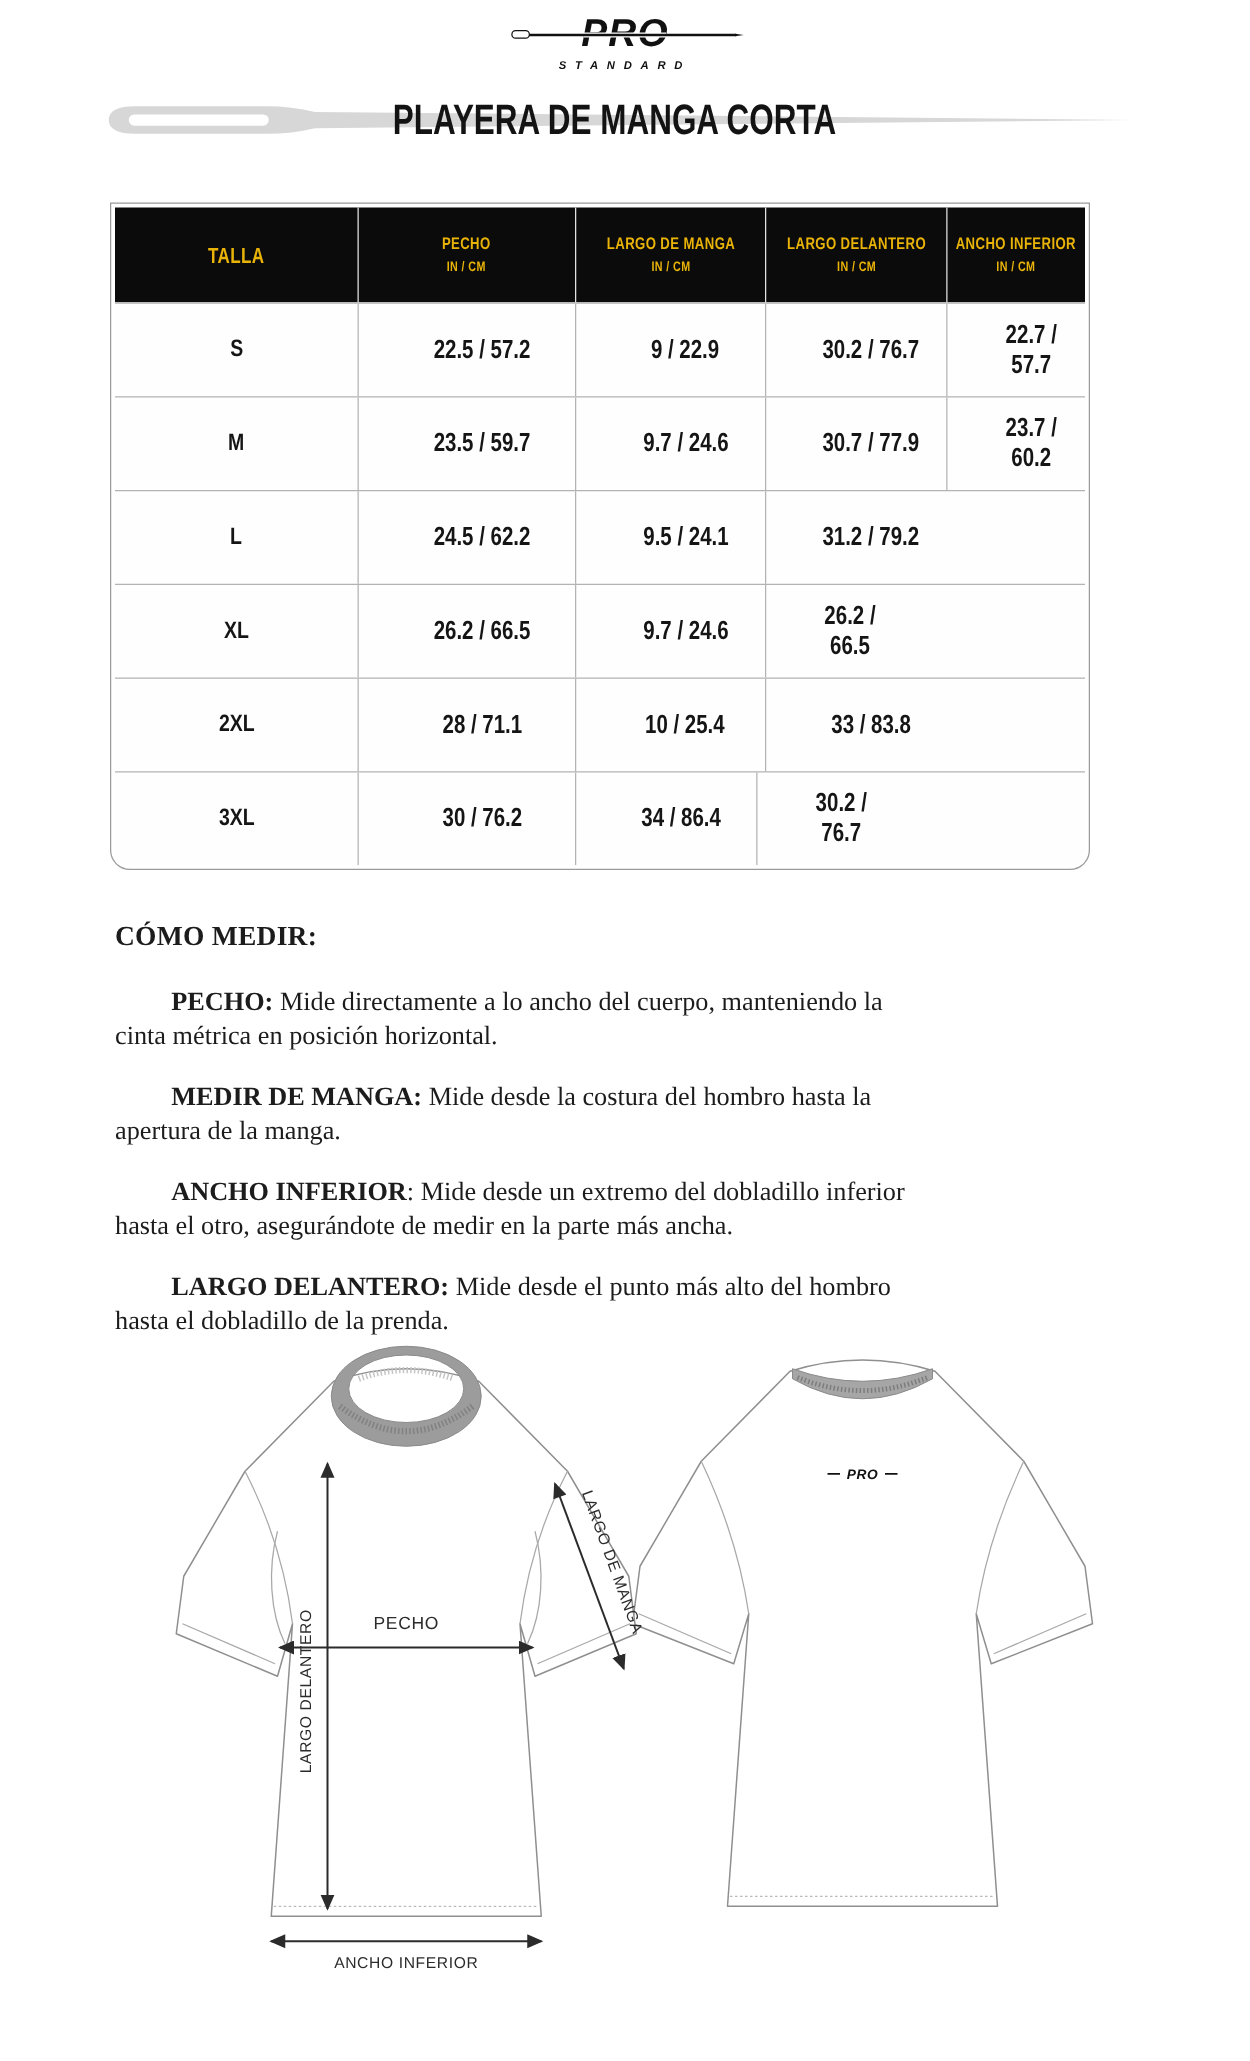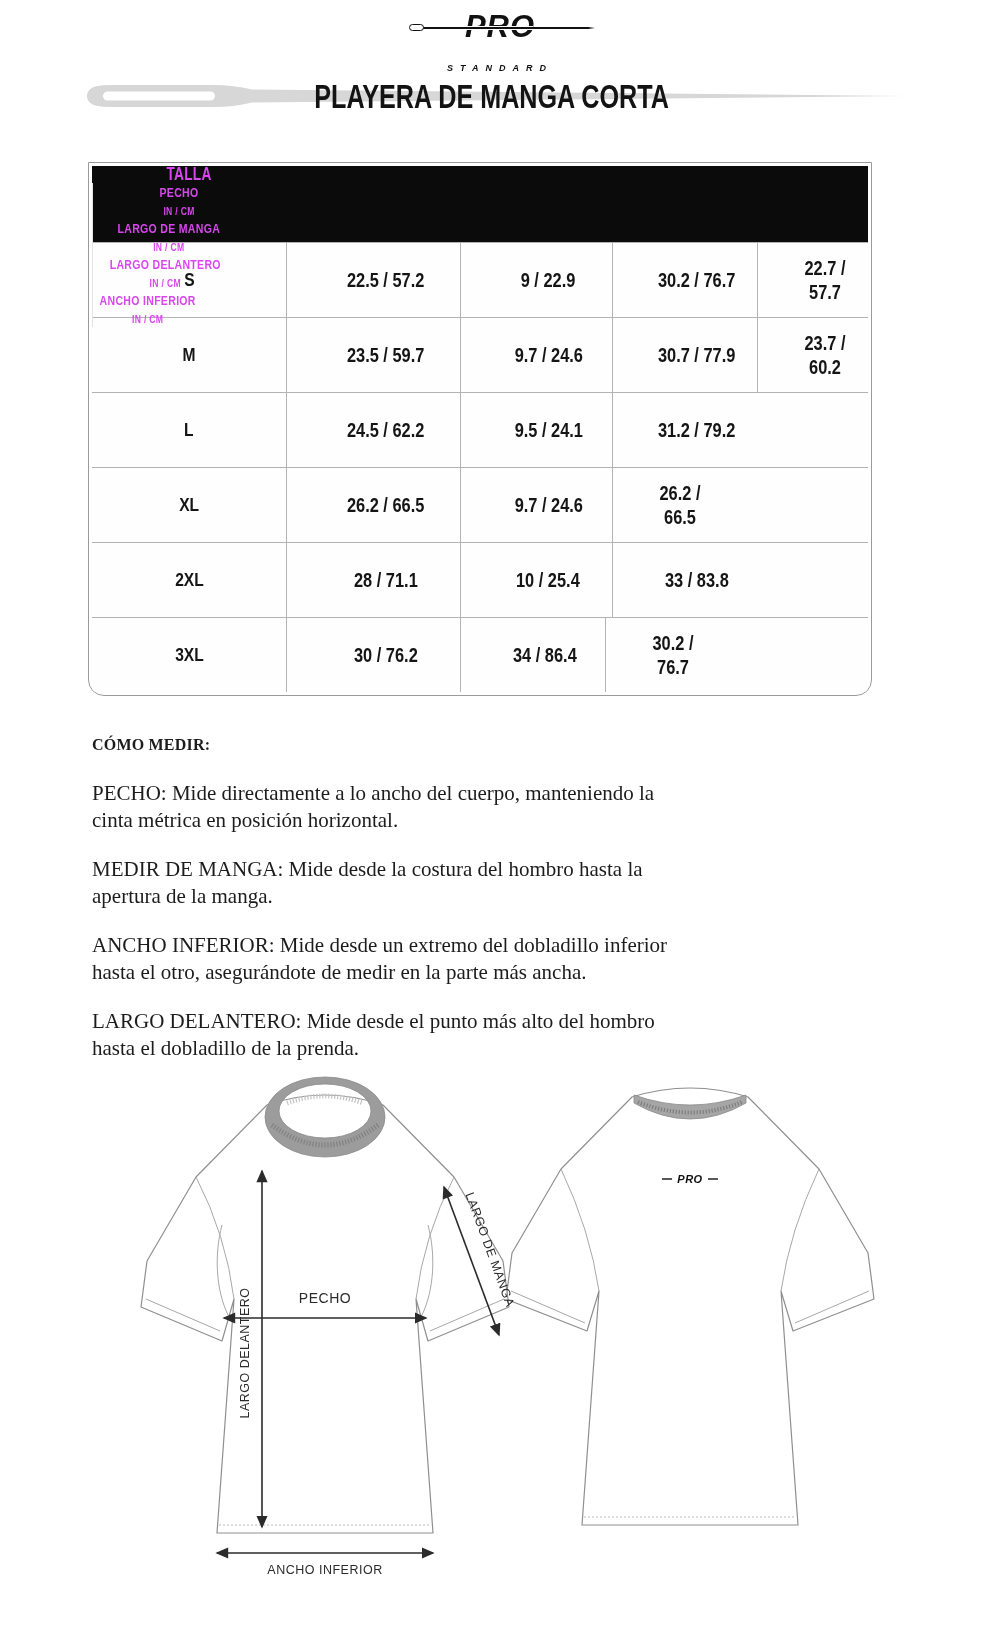--- a/index.html
+++ b/index.html
@@ -13,48 +13,48 @@
   .logo{position:absolute;top:10px;left:0;right:0;height:56px;text-align:center;}
   .logo-pro{position:relative;display:inline-block;padding:0 12px;}
   .logo-pro-text{font-style:italic;font-weight:900;font-size:31px;line-height:34px;
     letter-spacing:1px;color:#111;transform:scaleX(.95) skewX(-10deg);}
   .logo-slit{position:absolute;left:14px;right:14px;top:16px;height:4px;background:#fff;}
   .needle-line{position:absolute;left:-42px;right:-42px;top:16.8px;height:2.4px;background:#111;}
   .needle-line::before{content:"";position:absolute;left:-2px;top:-2.6px;width:13px;height:4.6px;
     border:1.6px solid #111;border-radius:4px;background:#fff;}
   .needle-line::after{content:"";position:absolute;right:-6px;top:0;width:0;height:0;
     border-left:7px solid #111;border-top:1.2px solid transparent;border-bottom:1.2px solid transparent;}
-  .logo-sub{margin-top:19px;font-style:italic;font-weight:700;font-size:9px;letter-spacing:7px;color:#111;}
+  .logo-sub{margin-top:3px;font-style:italic;font-weight:700;font-size:9px;letter-spacing:7px;color:#111;}
 
   
   .banner{position:absolute;top:76px;left:0;width:1000px;height:40px;}
   .title-wrap{position:absolute;top:76px;left:0;right:16px;height:40px;display:flex;align-items:center;justify-content:center;}
   .page-title{font-weight:800;font-size:34px;letter-spacing:0;color:#131313;transform:scaleX(.74);}
 
   
   .size-table{position:absolute;left:88px;top:162px;width:784px;box-sizing:border-box;
     border:1.5px solid #9a9a9a;border-radius:0 0 16px 16px;overflow:hidden;padding:3px;background:#fff;}
-  .thead{display:flex;height:76px;background:#0b0b0b;color:#d946ef;flex-direction:column;}
+  .thead{display:flex;height:76px;background:#0b0b0b;color:#eab308;}
   .th,.td{display:flex;align-items:center;justify-content:center;box-sizing:border-box;text-align:center;}
   .c0{width:25%;} .c1{width:22.4%;} .c2{width:19.6%;} .c3{width:18.7%;} .c4{width:14.3%;}
   .th + .th{border-left:1.2px solid #e3e3e3;}
   .th-label{font-weight:700;font-size:13.5px;letter-spacing:.4px;line-height:17px;}
   .th-label.big{font-size:17.5px;}
   .th-sub{font-weight:700;font-size:11px;letter-spacing:.4px;line-height:15px;}
   .trow{display:flex;height:74px;background:#fefefe;border-top:1.5px solid #b3b3b3;}
   .trow:first-of-type{border-top:none;margin-top:2px;}
   .td + .td{border-left:1.5px solid #b3b3b3;padding-left:24px;}
   .num{font-weight:700;font-size:21px;color:#151515;transform:scaleX(.78);}
   .sizev{font-weight:700;font-size:19px;color:#151515;transform:scaleX(.82);}
 
   
   .howto{position:absolute;left:92px;top:736px;width:700px;font-family:"Liberation Serif",serif;color:#1c1c1c;}
-  .howto h2{margin:0 0 26px 0;font-size:16px;font-weight:700;letter-spacing:.2px;}
+  .howto h2{margin:0 0 26px 0;font-size:22px;font-weight:700;letter-spacing:.2px;}
   .howto p{margin:0 0 22px 0;font-size:21px;line-height:27px;white-space:pre-wrap;}
-  .howto b{font-weight:400;}
+  .howto b{font-weight:700;margin-left:45px;}
 
   
   .diagram{position:absolute;left:0;top:1075px;width:1000px;height:574px;}
   .outline{fill:#ffffff;stroke:#8f8f8f;stroke-width:1.2;stroke-linejoin:round;}
   .seam{fill:none;stroke:#a8a8a8;stroke-width:1;}
   .stitch{fill:none;stroke:#b9b9b9;stroke-width:1;stroke-dasharray:2,2;}
   .meas{stroke:#2b2b2b;stroke-width:1.6;fill:none;}
   .dlab{font-family:"Liberation Sans",sans-serif;font-size:12.5px;letter-spacing:.5px;fill:#2b2b2b;}
   .dlab.big{font-size:14px;}
   .backlogo{font-family:"Liberation Sans",sans-serif;font-style:italic;font-weight:900;font-size:11px;fill:#111;letter-spacing:.5px;}

